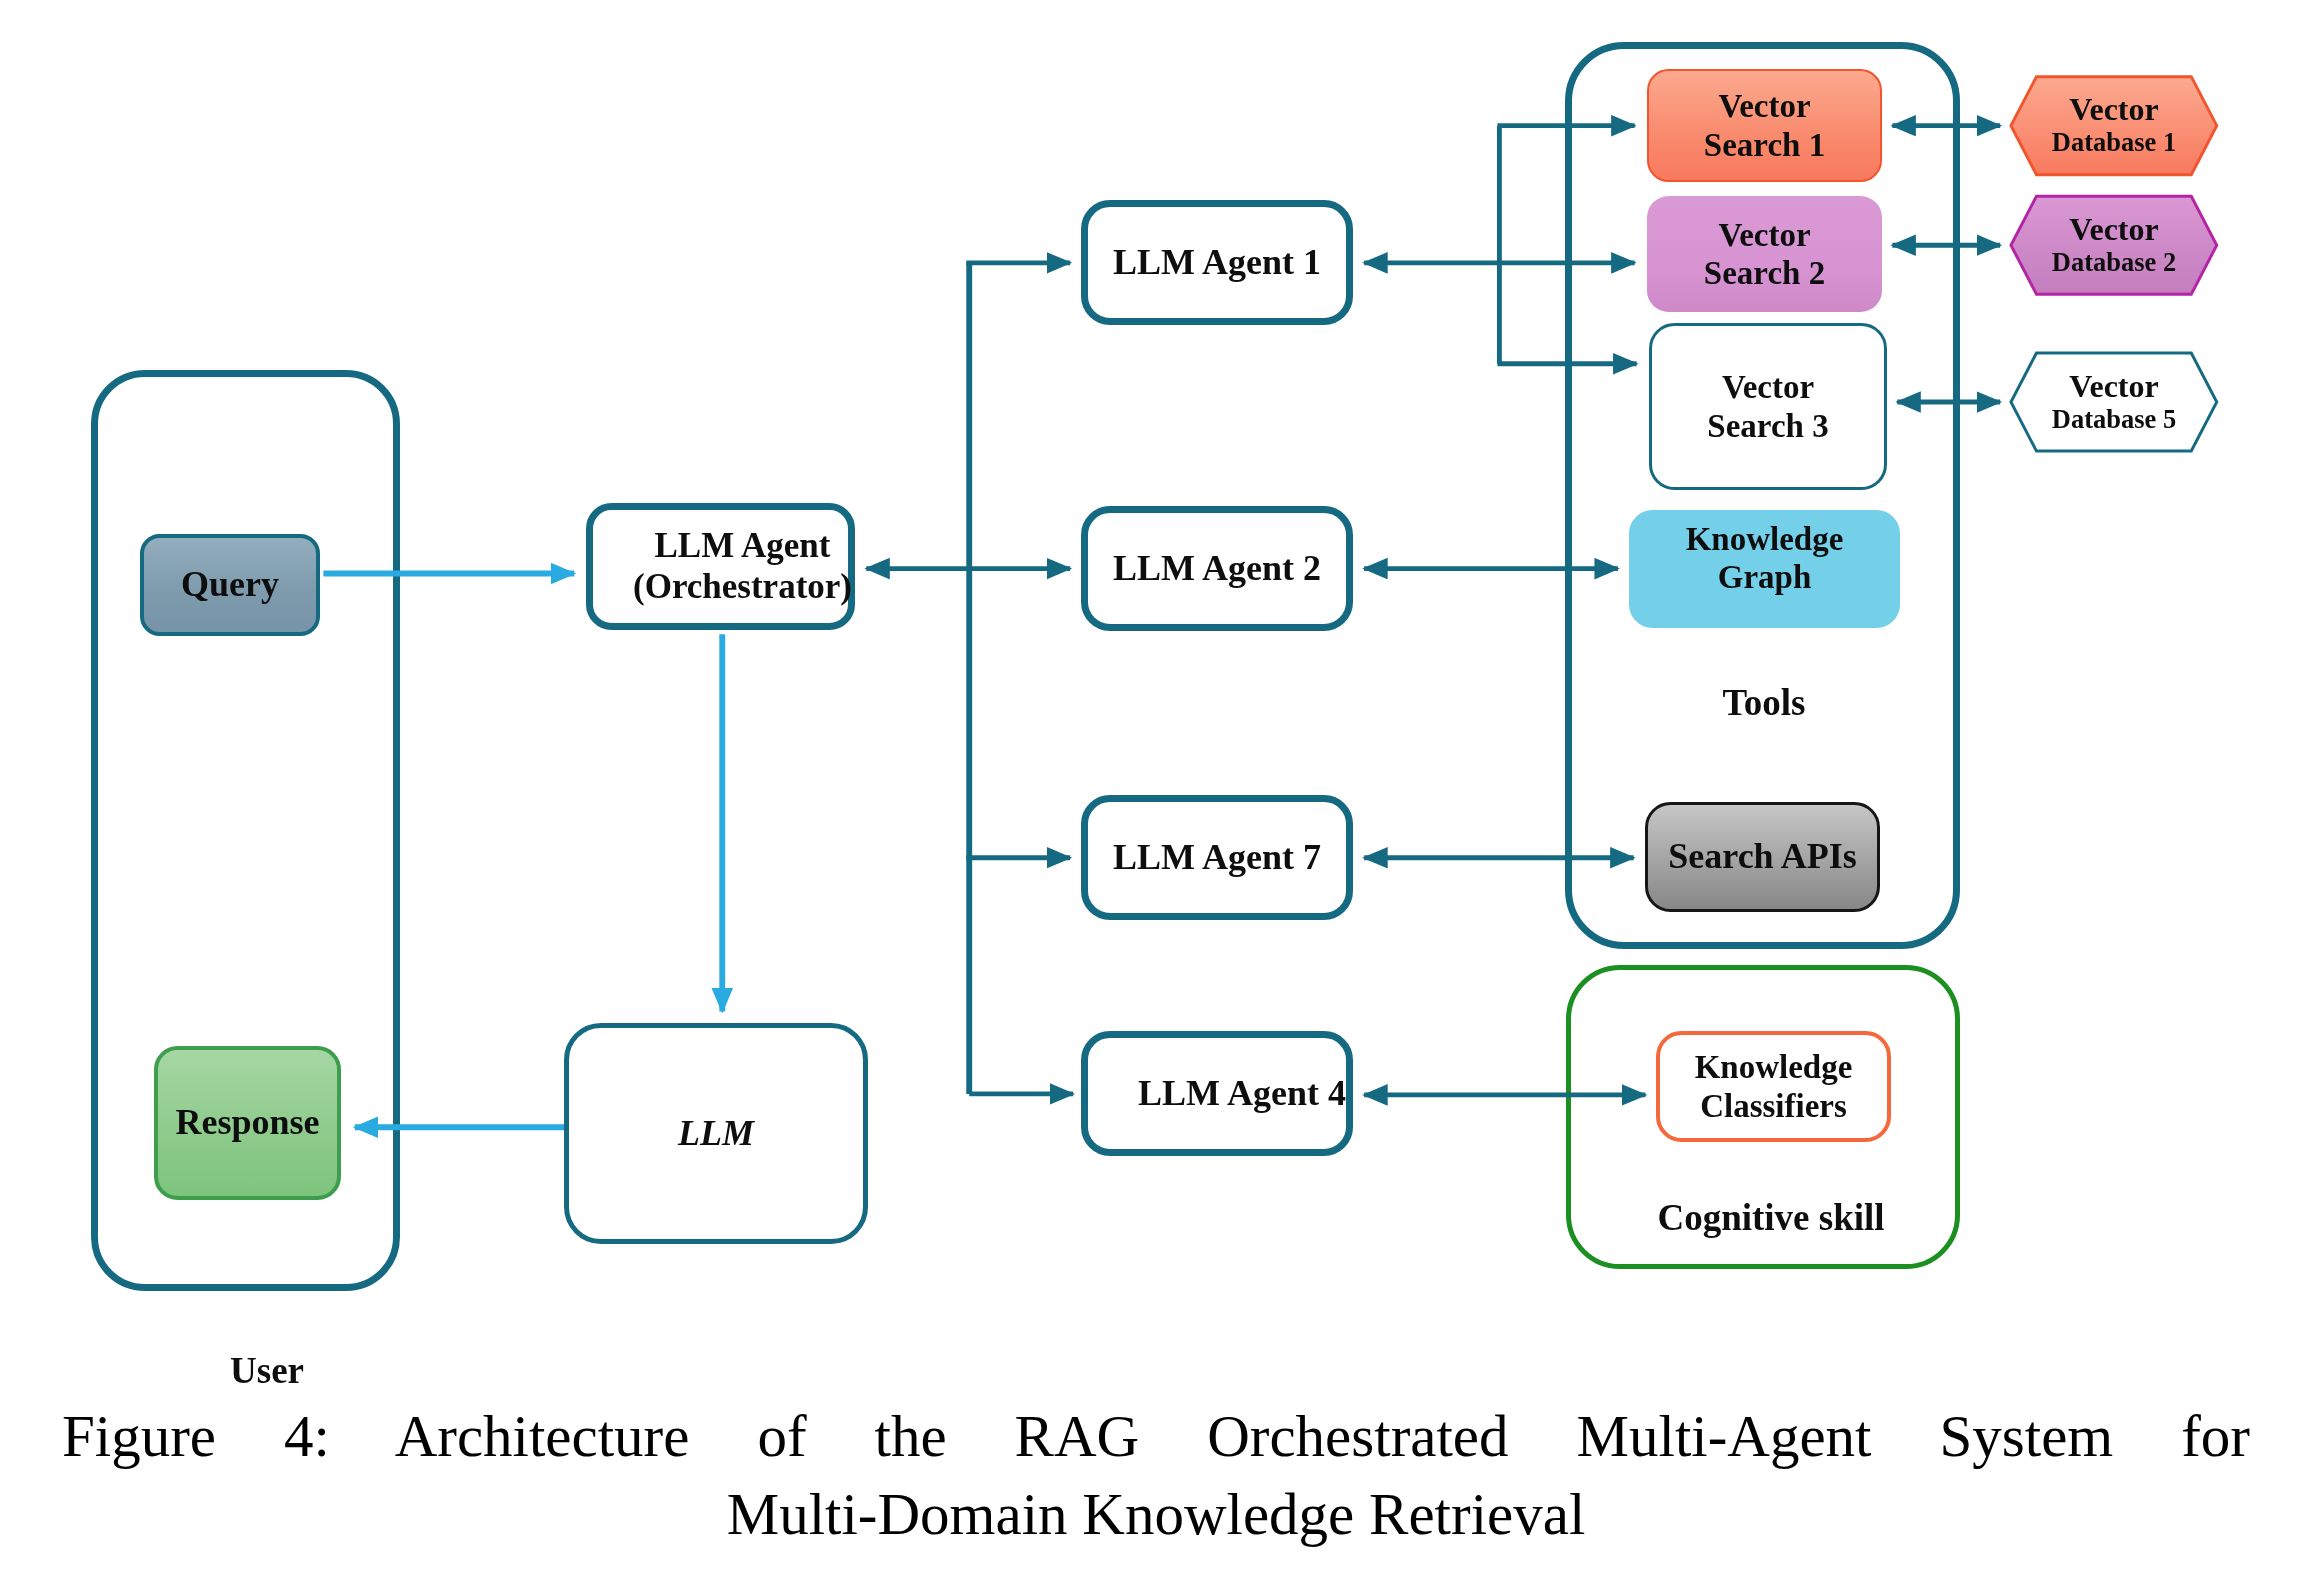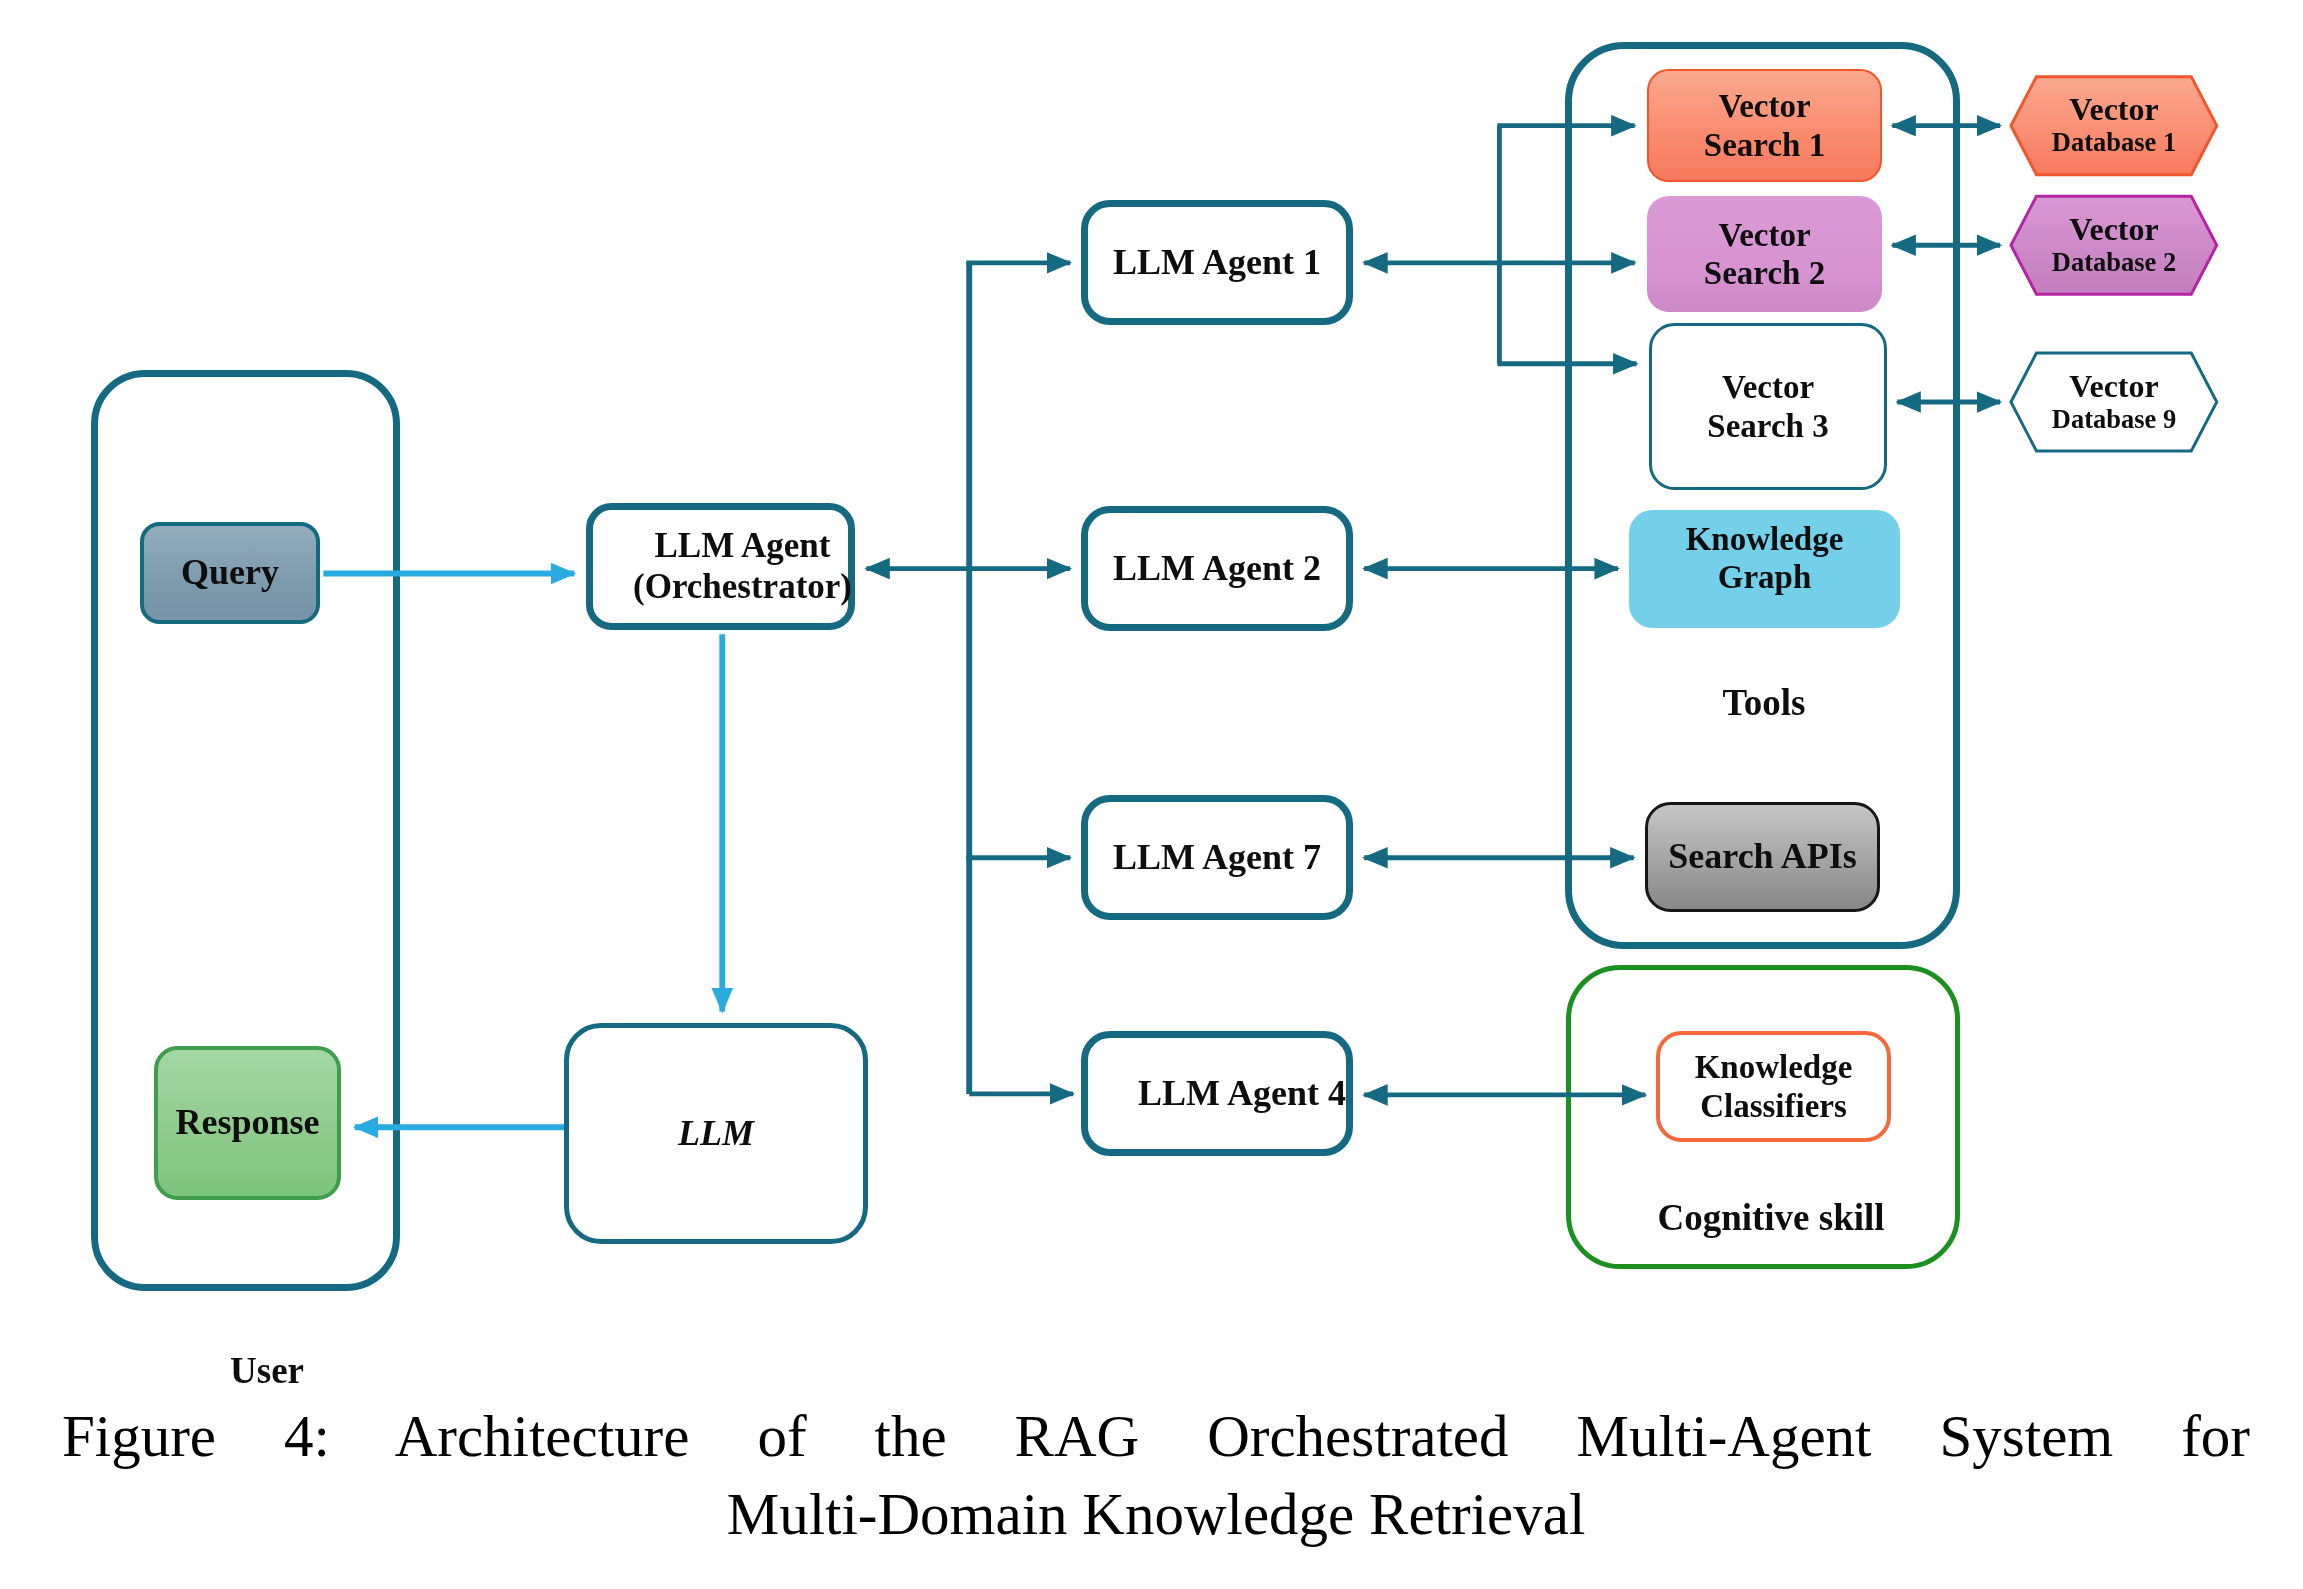--- a/index.html
+++ b/index.html
@@ -14,21 +14,21 @@
   .cy{stroke:#29abe2;fill:none;}
   .node{position:absolute;box-sizing:border-box;display:flex;flex-direction:column;
         align-items:center;justify-content:center;text-align:center;font-weight:bold;
         line-height:1.16;}
   .lbl{position:absolute;box-sizing:border-box;display:flex;align-items:center;justify-content:center;
        text-align:right;font-weight:bold;}
   .fs-node{font-size:36px;}
   .fs-vs{font-size:33px;}
   .white-teal{background:#ffffff;border:7.8px solid #156a82;border-radius:29px;}
   .q-style{background:linear-gradient(180deg,#93adbc 0%,#7e9cae 55%,#7693a7 100%);
-           border:4.9px solid #156a82;border-radius:19.6px;}
+           border:4.9px solid #156a82;border-radius:19.6px;margin-top:12px;}
   .r-style{background:linear-gradient(180deg,#a6d7a3 0%,#8fcb8d 55%,#7dc47d 100%);
            border:4.9px solid #3f9e4d;border-radius:23.5px;}
   .vs1-style{background:linear-gradient(180deg,#fba98f 0%,#f98a6d 60%,#f87a5e 100%);
              border:2.9px solid #f1552d;border-radius:21.6px;}
   .vs2-style{background:linear-gradient(180deg,#da9ad5 0%,#d793d2 60%,#cf89c9 100%);
              border:none;border-radius:21.6px;}
   .vs3-style{background:#ffffff;border:3.9px solid #156a82;border-radius:25.5px;}
   .kg-style{background:#74cfe9;border:none;border-radius:23.5px;}
   .api-style{background:linear-gradient(180deg,#c6c6c6 0%,#a3a3a3 55%,#878787 100%);
              border:3.9px solid #161616;border-radius:25.5px;}
@@ -160,21 +160,21 @@
   <div class="hex-text" style="left:2011px;top:76px;width:206px;height:98px;">
     <span class="hex-l1">Vector</span>
     <span class="hex-l2">Database 1</span>
   </div>
   <div class="hex-text" style="left:2011px;top:196px;width:206px;height:98px;">
     <span class="hex-l1">Vector</span>
     <span class="hex-l2">Database 2</span>
   </div>
   <div class="hex-text" style="left:2011px;top:353px;width:206px;height:98px;">
     <span class="hex-l1">Vector</span>
-    <span class="hex-l2">Database 9</span>
+    <span class="hex-l2">Database 5</span>
   </div>
 
   <div class="node guard-style fs-vs" style="left:1656px;top:1031px;width:235px;height:111px;">
     <span>Knowledge</span>
     <span>Classifiers</span>
   </div>
 
   <div class="lbl" style="left:1624px;top:1190px;width:294px;height:55px;font-size:37px;">
     <span>Cognitive skill</span>
   </div>

